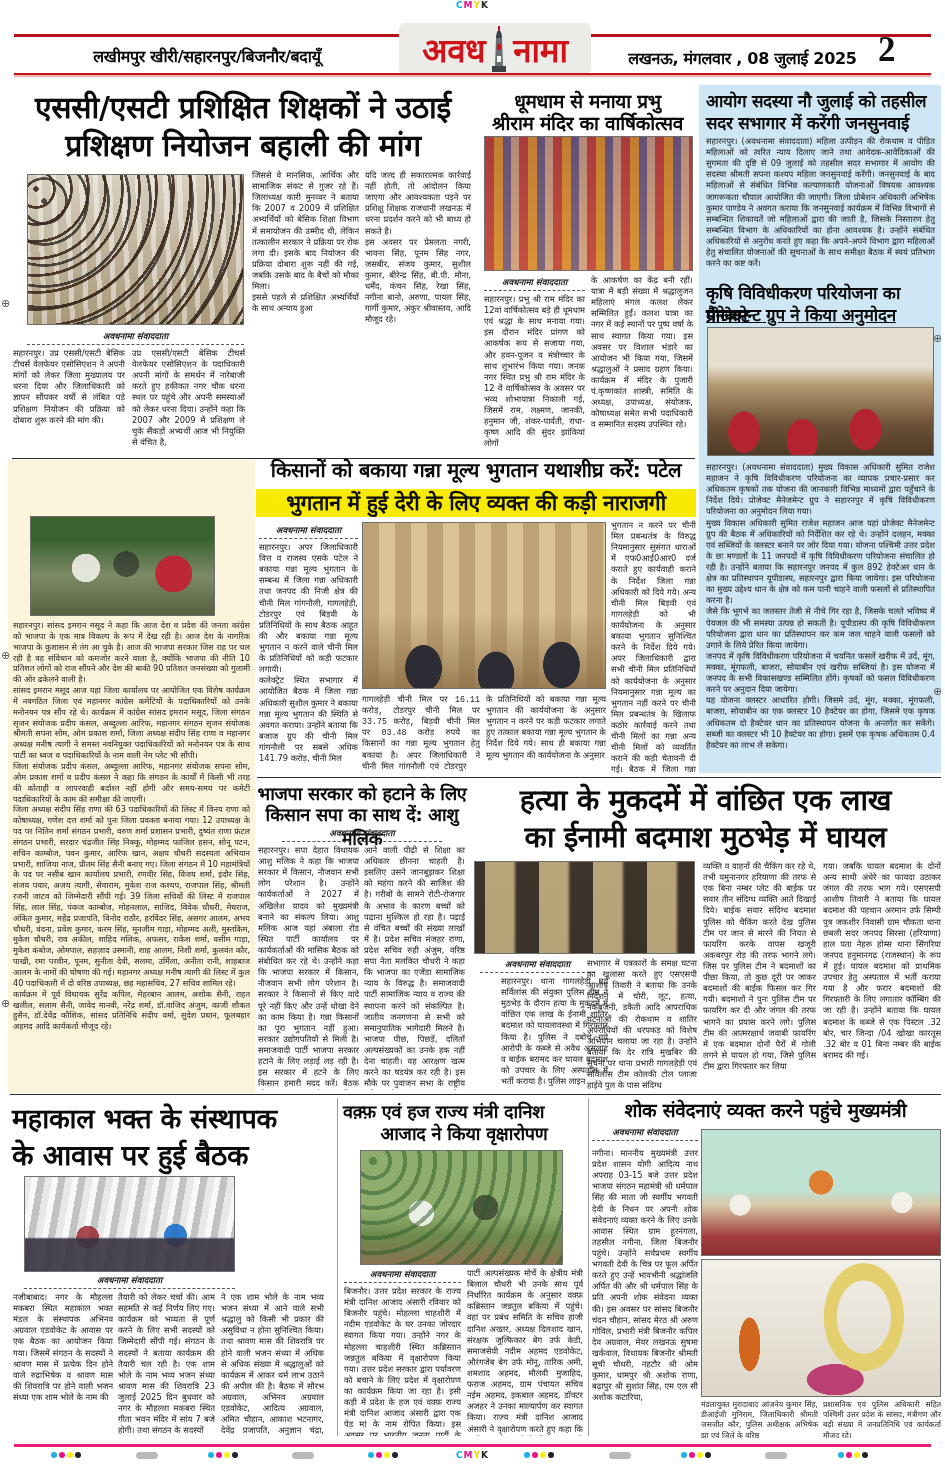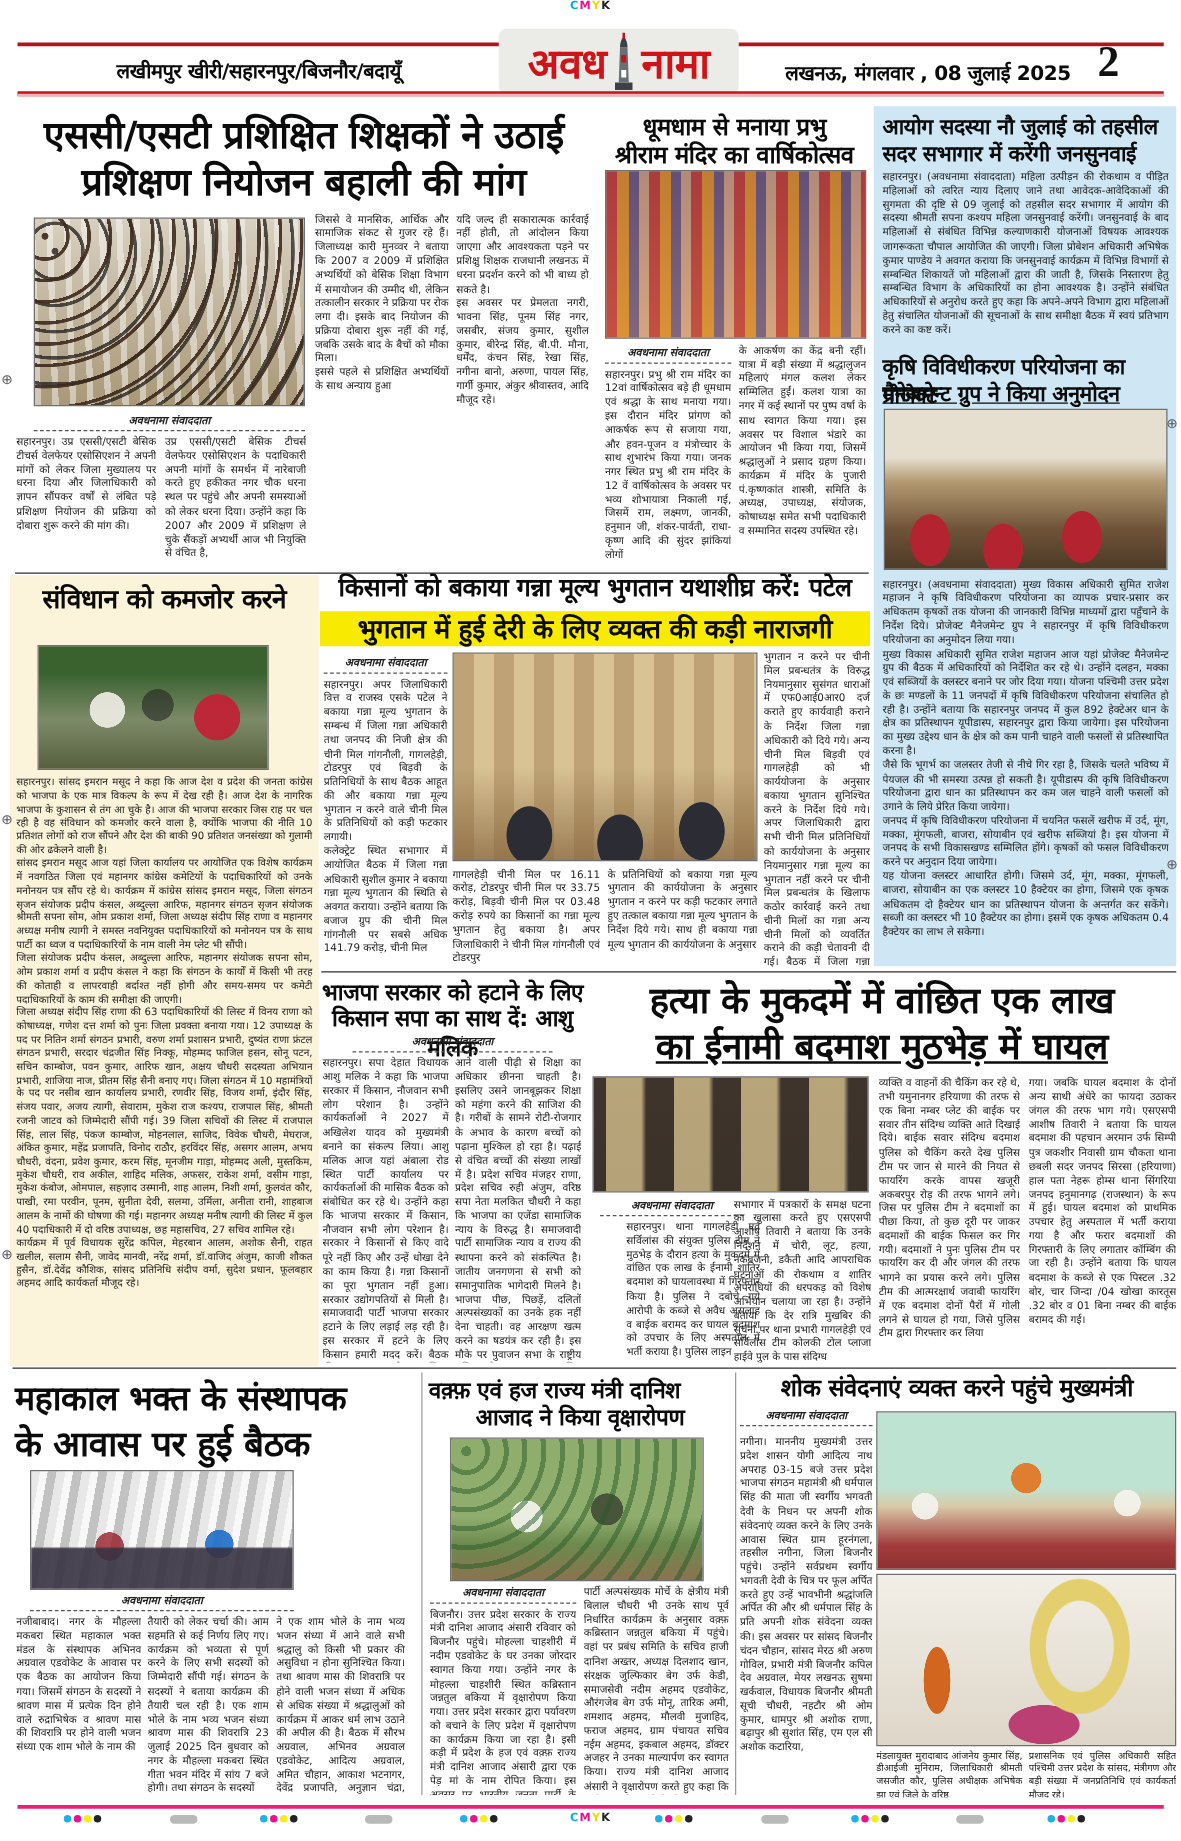--- a/index.html
+++ b/index.html
@@ -129,48 +129,47 @@
   <div class="abs hl" style="left:706px;top:281px;width:229px;font-size:17px;">कृषि विविधीकरण परियोजना का प्रोजेक्ट</div>
   <div class="abs hl" style="left:706px;top:303px;width:229px;font-size:17px;text-decoration:underline;">मैनेजमेन्ट ग्रुप ने किया अनुमोदन</div>
   <div class="ph ph-agri" style="left:707px;top:327px;width:227px;height:129px;"></div>
   <div class="abs body-txt" style="left:706px;top:462px;width:229px;height:308px;">सहारनपुर। (अवधनामा संवाददाता) मुख्य विकास अधिकारी सुमित राजेश महाजन ने कृषि विविधीकरण परियोजना का व्यापक प्रचार-प्रसार कर अधिकतम कृषकों तक योजना की जानकारी विभिन्न माध्यमों द्वारा पहुँचाने के निर्देश दिये। प्रोजेक्ट मैनेजमेन्ट ग्रुप ने सहारनपुर में कृषि विविधीकरण परियोजना का अनुमोदन लिया गया।
 मुख्य विकास अधिकारी सुमित राजेश महाजन आज यहां प्रोजेक्ट मैनेजमेन्ट ग्रुप की बैठक में अधिकारियों को निर्देशित कर रहे थे। उन्होंने दलहन, मक्का एवं सब्जियों के क्लस्टर बनाने पर जोर दिया गया। योजना पश्चिमी उत्तर प्रदेश के छः मण्डलों के 11 जनपदों में कृषि विविधीकरण परियोजना संचालित हो रही है। उन्होंने बताया कि सहारनपुर जनपद में कुल 892 हेक्टेअर धान के क्षेत्र का प्रतिस्थापन यूपीडास्प, सहारनपुर द्वारा किया जायेगा। इस परियोजना का मुख्य उद्देश्य धान के क्षेत्र को कम पानी चाहने वाली फसलों से प्रतिस्थापित करना है।
 जैसे कि भूगर्भ का जलस्तर तेजी से नीचे गिर रहा है, जिसके चलते भविष्य में पेयजल की भी समस्या उत्पन्न हो सकती है। यूपीडास्प की कृषि विविधीकरण परियोजना द्वारा धान का प्रतिस्थापन कर कम जल चाहने वाली फसलों को उगाने के लिये प्रेरित किया जायेगा।
 जनपद में कृषि विविधीकरण परियोजना में चयनित फसलें खरीफ में उर्द, मूंग, मक्का, मूंगफली, बाजरा, सोयाबीन एवं खरीफ सब्जियां है। इस योजना में जनपद के सभी विकासखण्ड सम्मिलित होंगे। कृषकों को फसल विविधीकरण करने पर अनुदान दिया जायेगा।
 यह योजना क्लस्टर आधारित होगी। जिसमे उर्द, मूंग, मक्का, मूंगफली, बाजरा, सोयाबीन का एक क्लस्टर 10 हैक्टेयर का होगा, जिसमे एक कृषक अधिकतम दो हैक्टेयर धान का प्रतिस्थापन योजना के अन्तर्गत कर सकेंगे। सब्जी का क्लस्टर भी 10 हैक्टेयर का होगा। इसमें एक कृषक अधिकतम 0.4 हैक्टेयर का लाभ ले सकेगा।</div>
 
   <div class="abs creambox" style="left:8px;top:460px;width:247px;height:633px;"></div>
-  <div class="abs hl center" style="left:12px;top:464px;width:239px;font-size:21px;">संविधान को कमजोर करने</div>
   <div class="ph ph-imran" style="left:30px;top:516px;width:185px;height:100px;"></div>
   <div class="abs body-txt" style="left:13px;top:620px;width:237px;height:470px;font-size:8.1px;">सहारनपुर। सांसद इमरान मसूद ने कहा कि आज देश व प्रदेश की जनता कांग्रेस को भाजपा के एक मात्र विकल्प के रूप में देख रही है। आज देश के नागरिक भाजपा के कुशासन से तंग आ चुके है। आज की भाजपा सरकार जिस राह पर चल रही है वह संविधान को कमजोर करने वाला है, क्योंकि भाजपा की नीति 10 प्रतिशत लोगों को राज सौंपने और देश की बाकी 90 प्रतिशत जनसंख्या को गुलामी की ओर ढकेलने वाली है।
 सांसद इमरान मसूद आज यहां जिला कार्यालय पर आयोजित एक विशेष कार्यक्रम में नवगठित जिला एवं महानगर कांग्रेस कमेटियों के पदाधिकारियों को उनके मनोनयन पत्र सौंप रहे थे। कार्यक्रम में कांग्रेस सांसद इमरान मसूद, जिला संगठन सृजन संयोजक प्रदीप कंसल, अब्दुल्ला आरिफ, महानगर संगठन सृजन संयोजक श्रीमती सपना सोम, ओम प्रकाश शर्मा, जिला अध्यक्ष संदीप सिंह राणा व महानगर अध्यक्ष मनीष त्यागी ने समस्त नवनियुक्त पदाधिकारियों को मनोनयन पत्र के साथ पार्टी का ध्वज व पदाधिकारियों के नाम वाली नेम प्लेट भी सौंपी।
 जिला संयोजक प्रदीप कंसल, अब्दुल्ला आरिफ, महानगर संयोजक सपना सोम, ओम प्रकाश शर्मा व प्रदीप कंसल ने कहा कि संगठन के कार्यों में किसी भी तरह की कोताही व लापरवाही बर्दाश्त नहीं होगी और समय-समय पर कमेटी पदाधिकारियों के काम की समीक्षा की जाएगी।
 जिला अध्यक्ष संदीप सिंह राणा की 63 पदाधिकारियों की लिस्ट में विनय राणा को कोषाध्यक्ष, गणेश दत्त शर्मा को पुनः जिला प्रवक्ता बनाया गया। 12 उपाध्यक्ष के पद पर नितिन शर्मा संगठन प्रभारी, वरुण शर्मा प्रशासन प्रभारी, दुष्यंत राणा फ्रंटल संगठन प्रभारी, सरदार चंद्रजीत सिंह निक्कू, मोहम्मद फाजिल हसन, सोनू पटन, सचिन काम्बोज, पवन कुमार, आरिफ खान, अक्षय चौधरी सदस्यता अभियान प्रभारी, शाजिया नाज, प्रीतम सिंह सैनी बनाए गए। जिला संगठन में 10 महामंत्रियों के पद पर नसीब खान कार्यालय प्रभारी, रणवीर सिंह, विजय शर्मा, इंदौर सिंह, संजय पवार, अजय त्यागी, सेवाराम, मुकेश राज कश्यप, राजपाल सिंह, श्रीमती रजनी जाटव को जिम्मेदारी सौंपी गई। 39 जिला सचिवों की लिस्ट में राजपाल सिंह, लाल सिंह, पंकज काम्बोज, मोहनलाल, साजिद, विवेक चौधरी, मेघराज, अंकित कुमार, महेंद्र प्रजापति, विनोद राठौर, हरविंदर सिंह, असगर आलम, अभय चौधरी, वंदना, प्रवेश कुमार, करम सिंह, मूनजीम गाड़ा, मोहम्मद अली, मुस्तकिम, मुकेश चौधरी, राव अकील, शाहिद मलिक, अफसर, राकेश शर्मा, वसीम गाड़ा, मुकेश कंबोज, ओमपाल, सहज़ाद उस्मानी, शाह आलम, निशी शर्मा, कुलवंत कौर, पाखी, रमा परवीन, पूनम, सुनीता देवी, सलमा, उर्मिला, अनीता रानी, शाहबाज आलम के नामों की घोषणा की गई। महानगर अध्यक्ष मनीष त्यागी की लिस्ट में कुल 40 पदाधिकारी में दो वरिष्ठ उपाध्यक्ष, छह महासचिव, 27 सचिव शामिल रहे।
 कार्यक्रम में पूर्व विधायक सुरेंद्र कपिल, मेहरबान आलम, अशोक सैनी, राहत खलील, सलाम सैनी, जावेद मानवी, नरेंद्र शर्मा, डॉ.वाजिद अंजुम, काजी शौकत हुसैन, डॉ.देवेंद्र कौशिक, सांसद प्रतिनिधि संदीप वर्मा, सुदेश प्रधान, फूलबहार अहमद आदि कार्यकर्ता मौजूद रहे।</div>
 
   <div class="abs hl center" style="left:257px;top:456px;width:438px;font-size:20px;">किसानों को बकाया गन्ना मूल्य भुगतान यथाशीघ्र करें: पटेल</div>
   <div class="abs hl center" style="left:256px;top:489px;width:440px;height:28px;line-height:28px;font-size:21px;background:#f8ea00;">भुगतान में हुई देरी के लिए व्यक्त की कड़ी नाराजगी</div>
   <div class="abs byline" style="left:259px;top:524px;width:99px;">अवधनामा संवाददाता</div>
   <div class="abs body-txt" style="left:259px;top:542px;width:99px;height:232px;">सहारनपुर। अपर जिलाधिकारी वित्त व राजस्व एसके पटेल ने बकाया गन्ना मूल्य भुगतान के सम्बन्ध में जिला गन्ना अधिकारी तथा जनपद की निजी क्षेत्र की चीनी मिल गांगनौली, गागलहेड़ी, टोडरपुर एवं बिड़वी के प्रतिनिधियों के साथ बैठक आहूत की और बकाया गन्ना मूल्य भुगतान न करने वाले चीनी मिल के प्रतिनिधियों को कड़ी फटकार लगायी।
 कलेक्ट्रेट स्थित सभागार में आयोजित बैठक में जिला गन्ना अधिकारी सुशील कुमार ने बकाया गन्ना मूल्य भुगतान की स्थिति से अवगत कराया। उन्होंने बताया कि बजाज ग्रुप की चीनी मिल गांगनौली पर सबसे अधिक 141.79 करोड़, चीनी मिल</div>
   <div class="ph ph-cane" style="left:362px;top:522px;width:244px;height:167px;"></div>
-  <div class="abs body-txt" style="left:362px;top:694px;width:118px;height:80px;">गागलहेड़ी चीनी मिल पर 16.11 करोड़, टोडरपुर चीनी मिल पर 33.75 करोड़, बिड़वी चीनी मिल पर 03.48 करोड़ रुपये का किसानों का गन्ना मूल्य भुगतान हेतु बकाया है। अपर जिलाधिकारी ने चीनी मिल गांगनौली एवं टोडरपुर</div>
+  <div class="abs body-txt" style="left:362px;top:694px;width:118px;height:80px;font-family:Liberation Mono, monospace;">गागलहेड़ी चीनी मिल पर 16.11 करोड़, टोडरपुर चीनी मिल पर 33.75 करोड़, बिड़वी चीनी मिल पर 03.48 करोड़ रुपये का किसानों का गन्ना मूल्य भुगतान हेतु बकाया है। अपर जिलाधिकारी ने चीनी मिल गांगनौली एवं टोडरपुर</div>
   <div class="abs body-txt" style="left:486px;top:694px;width:120px;height:80px;">के प्रतिनिधियों को बकाया गन्ना मूल्य भुगतान की कार्ययोजना के अनुसार भुगतान न करने पर कड़ी फटकार लगाते हुए तत्काल बकाया गन्ना मूल्य भुगतान के निर्देश दिये गये। साथ ही बकाया गन्ना मूल्य भुगतान की कार्ययोजना के अनुसार</div>
   <div class="abs body-txt" style="left:611px;top:520px;width:85px;height:254px;">भुगतान न करने पर चीनी मिल प्रबन्धतंत्र के विरुद्ध नियमानुसार सुसंगत धाराओं में एफ0आई0आर0 दर्ज कराते हुए कार्यवाही कराने के निर्देश जिला गन्ना अधिकारी को दिये गये। अन्य चीनी मिल बिड़वी एवं गागलहेड़ी को भी कार्ययोजना के अनुसार बकाया भुगतान सुनिश्चित करने के निर्देश दिये गये। अपर जिलाधिकारी द्वारा सभी चीनी मिल प्रतिनिधियों को कार्ययोजना के अनुसार नियमानुसार गन्ना मूल्य का भुगतान नहीं करने पर चीनी मिल प्रबन्धतंत्र के खिलाफ कठोर कार्रवाई करने तथा चीनी मिलों का गन्ना अन्य चीनी मिलों को व्यवर्तित कराने की कड़ी चेतावनी दी गई। बैठक में जिला गन्ना अधिकारी, सहारनपुर सुशील कुमार सहित चीनी मिलों के प्रतिनिधि उपस्थित रहे।</div>
 
   <div class="abs rule" style="left:257px;top:777px;width:684px;height:1px;"></div>
 
   <div class="abs hl center" style="left:257px;top:781px;width:210px;font-size:18px;">भाजपा सरकार को हटाने के लिए</div>
   <div class="abs hl center" style="left:257px;top:802px;width:210px;font-size:18px;">किसान सपा का साथ दें: आशु मलिक</div>
   <div class="abs byline" style="left:282px;top:827px;width:160px;">अवधनामा संवाददाता</div>
   <div class="abs body-txt" style="left:258px;top:845px;width:101px;height:245px;">सहारनपुर। सपा देहात विधायक आशु मलिक ने कहा कि भाजपा सरकार में किसान, नौजवान सभी लोग परेशान है। उन्होंने कार्यकर्ताओं ने 2027 में अखिलेश यादव को मुख्यमंत्री बनाने का संकल्प लिया। आशु मलिक आज यहां अंबाला रोड स्थित पार्टी कार्यालय पर कार्यकर्ताओं की मासिक बैठक को संबोधित कर रहे थे। उन्होंने कहा कि भाजपा सरकार में किसान, नौजवान सभी लोग परेशान है। सरकार ने किसानों से किए वादे पूरे नहीं किए और उन्हें धोखा देने का काम किया है। गन्ना किसानों का पूरा भुगतान नहीं हुआ। सरकार उद्योगपतियों से मिली है। समाजवादी पार्टी भाजपा सरकार हटाने के लिए लड़ाई लड़ रही है। इस सरकार में हटने के लिए किसान हमारी मदद करें। बैठक की अध्यक्षता करते हुए जिला अध्यक्ष अब्दुल वाहिद ने कहा कि भाजपा सरकार</div>
   <div class="abs body-txt" style="left:364px;top:845px;width:101px;height:245px;">आने वाली पीढ़ी से शिक्षा का अधिकार छीनना चाहती है। इसलिए उसने जानबूझकर शिक्षा को महंगा करने की साजिश की है। गरीबों के सामने रोटी-रोजगार के अभाव के कारण बच्चों को पढ़ाना मुश्किल हो रहा है। पढ़ाई से वंचित बच्चों की संख्या लाखों में है। प्रदेश सचिव मंजहर राणा, प्रदेश सचिव रुही अंजुम, वरिष्ठ सपा नेता मलकित चौधरी ने कहा कि भाजपा का एजेंडा सामाजिक न्याय के विरुद्ध है। समाजवादी पार्टी सामाजिक न्याय व राज्य की स्थापना करने को संकल्पित है। जातीय जनगणना से सभी को समानुपातिक भागेदारी मिलने है। भाजपा पीछ, पिछड़ें, दलितों अल्पसंख्यकों का उनके हक नहीं देना चाहती। वह आरक्षण खत्म करने का षडयंत्र कर रही है। इस मौके पर पुवाजन सभा के राष्ट्रीय सचिव गौरव यादव, अनुसूचित जनजाति प्रकोष्ठ के जिला अध्यक्ष सतीश कुमार को नियुक्ति पत्र सौंपे गए।</div>
 
   <div class="abs hl center" style="left:470px;top:779px;width:471px;font-size:29px;">हत्या के मुकदमें में वांछित एक लाख</div>
-  <div class="abs hl center" style="left:470px;top:816px;width:471px;font-size:29px;text-decoration:underline;">का ईनामी बदमाश मुठभेड़ में घायल</div>
+  <div class="abs hl center" style="left:470px;top:816px;width:471px;font-size:29px;">का ईनामी बदमाश मुठभेड़ में घायल</div>
   <div class="ph ph-encounter" style="left:474px;top:861px;width:221px;height:93px;"></div>
   <div class="abs byline" style="left:480px;top:958px;width:115px;">अवधनामा संवाददाता</div>
   <div class="abs body-txt" style="left:474px;top:976px;width:107px;height:114px;margin-left:27px;">सहारनपुर। थाना गागलहेड़ी एवं सर्विलांस की संयुक्त पुलिस टीम ने मुठभेड़ के दौरान हत्या के मुकदमें में वांछित एक लाख के ईनामी शातिर बदमाश को घायलावस्था में गिरफ्तार किया है। पुलिस ने दबोचे गये आरोपी के कब्जे से अवैध असलाह व बाईक बरामद कर घायल बदमाश को उपचार के लिए अस्पताल में भर्ती कराया है। पुलिस लाइन</div>
   <div class="abs body-txt" style="left:587px;top:958px;width:110px;height:132px;">सभागार में पत्रकारों के समक्ष घटना का खुलासा करते हुए एसएसपी आशीष तिवारी ने बताया कि उनके निर्देशन में चोरी, लूट, हत्या, नकबजनी, डकैती आदि आपराधिक घटनाओं की रोकथाम व शातिर अपराधियों की धरपकड़ को विशेष अभियान चलाया जा रहा है। उन्होंने बताया कि देर रात्रि मुखबिर की सूचना पर थाना प्रभारी गागलहेड़ी एवं सर्विलांस टीम कोलकी टोल प्लाजा हाईवे पुल के पास संदिग्ध</div>
   <div class="abs body-txt" style="left:703px;top:861px;width:113px;height:229px;">व्यक्ति व वाहनों की चैकिंग कर रहे थे, तभी यमुनानगर हरियाणा की तरफ से एक बिना नम्बर प्लेट की बाईक पर सवार तीन संदिग्ध व्यक्ति आते दिखाई दिये। बाईक सवार संदिग्ध बदमाश पुलिस को चैकिंग करते देख पुलिस टीम पर जान से मारने की नियत से फायरिंग करके वापस खजूरी अकबरपुर रोड़ की तरफ भागने लगे। जिस पर पुलिस टीम ने बदमाशों का पीछा किया, तो कुछ दूरी पर जाकर बदमाशों की बाईक फिसल कर गिर गयी। बदमाशों ने पुनः पुलिस टीम पर फायरिंग कर दी और जंगल की तरफ भागने का प्रयास करने लगे। पुलिस टीम की आत्मरक्षार्थ जवाबी फायरिंग में एक बदमाश दोनों पैरों में गोली लगने से घायल हो गया, जिसे पुलिस टीम द्वारा गिरफ्तार कर लिया</div>
   <div class="abs body-txt" style="left:823px;top:861px;width:118px;height:229px;">गया। जबकि घायल बदमाश के दोनों अन्य साथी अंधेरे का फायदा उठाकर जंगल की तरफ भाग गये। एसएसपी आशीष तिवारी ने बताया कि घायल बदमाश की पहचान अरमान उर्फ सिम्पी पुत्र जकशीर निवासी ग्राम चौकता थाना छबली सदर जनपद सिरसा (हरियाणा) हाल पता नेहरू होम्स थाना सिंगरिया जनपद हनुमानगढ़ (राजस्थान) के रूप में हुई। घायल बदमाश को प्राथमिक उपचार हेतु अस्पताल में भर्ती कराया गया है और फरार बदमाशों की गिरफ्तारी के लिए लगातार कॉम्बिंग की जा रही है। उन्होंने बताया कि घायल बदमाश के कब्जे से एक पिस्टल .32 बोर, चार जिन्दा /04 खोखा कारतूस .32 बोर व 01 बिना नम्बर की बाईक बरामद की गई।</div>
 
   <div class="abs rule" style="left:10px;top:1094px;width:931px;height:1px;"></div>
 
   <div class="abs hl" style="left:12px;top:1099px;width:322px;font-size:27px;">महाकाल भक्त के संस्थापक</div>

